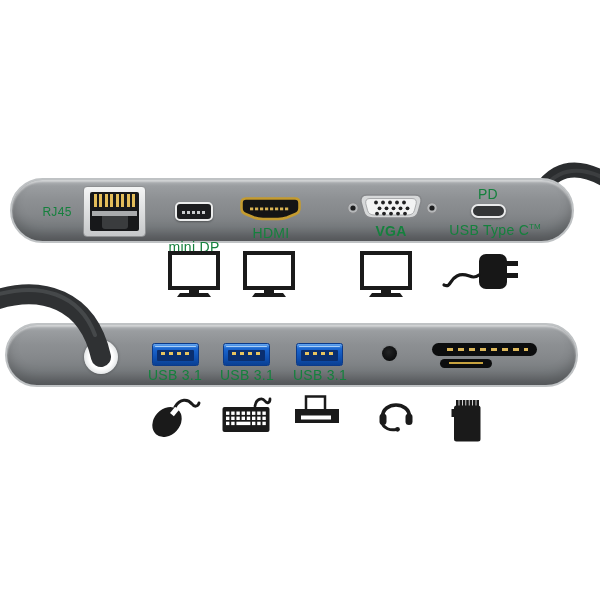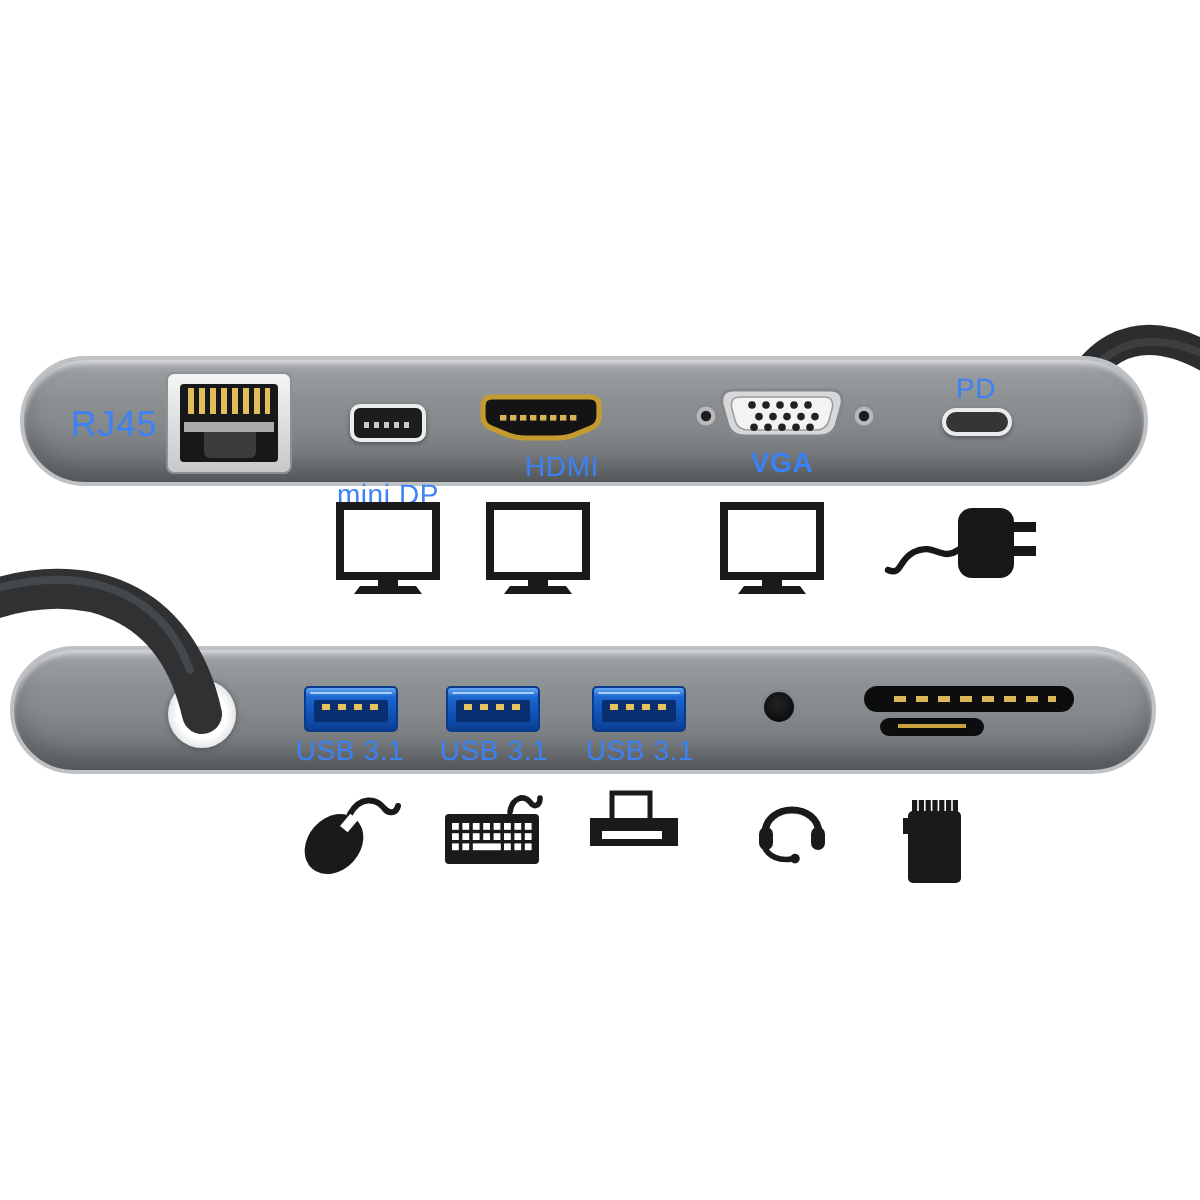--- a/index.html
+++ b/index.html
@@ -17,25 +17,25 @@
     box-shadow:inset 0 2px 2px rgba(255,255,255,.45), inset 0 -8px 12px rgba(0,0,0,.20);
   }
   #top-panel    { left:10px; top:178px; width:564px; height:65px; z-index:2; }
   #bottom-panel { left:5px;  top:323px; width:573px; height:64px; z-index:2; }
 
   .cable-svg { position:absolute; left:0; top:0; width:600px; height:600px; pointer-events:none; }
   #cable-top-svg { z-index:1; }
   #cable-bottom-svg { z-index:4; }
 
   
-  .plabel { position:absolute; z-index:3; color:#3b82f6; text-align:center;
+  .plabel { position:absolute; z-index:3; color:#15803d; text-align:center;
             font-weight:500; font-size:14px; line-height:14px; letter-spacing:.3px; }
-  #rj45-label   { left:29px;  top:205px; width:56px; font-size:18px; }
+  #rj45-label   { left:29px;  top:205px; width:56px; font-size:12px; }
   #minidp-label { left:159px; top:240px; width:70px; }
-  #hdmi-label   { left:246px; top:226px; width:70px; }
+  #hdmi-label   { left:236px; top:226px; width:70px; }
   #vga-label    { left:356px; top:224px; width:70px;font-weight:bold; }
   #pd-label     { left:468px; top:187px; width:40px; }
   #usbc-label   { left:434px; top:220px; width:122px; }
   #usbc-label sup { font-size:8px; letter-spacing:0; }
   .usb31-label  { top:368px; width:62px; font-size:14px; }
 
   
   #rj45-port { left:83px; top:186px; width:63px; height:51px; z-index:3;
     background:linear-gradient(180deg,#f4f5f5,#c6c8ca); border:1.5px solid #8e9092; border-radius:4px; }
   .rj45-inner { position:absolute; inset:5px 6px; background:#17181a; border-radius:2px; }
@@ -144,20 +144,23 @@
         <circle cx="44" cy="25.6" r="1.9"></circle>
         <circle cx="51" cy="25.6" r="1.9"></circle>
         <circle cx="58" cy="25.6" r="1.9"></circle>
         <circle cx="65" cy="25.6" r="1.9"></circle>
     </g>
   </svg>
   <div id="vga-label" class="plabel">VGA</div>
 
   <div id="pd-label" class="plabel">PD</div>
   <div id="usbc-port" class="abs"></div>
+  <div id="usbc-label" class="plabel">
+    <span>USB Type C</span><sup>TM</sup>
+  </div>
 
   <svg class="icon-wrap" style="left:167px; top:251px;" width="54" height="48" viewBox="0 0 54 48">
     <rect x="3" y="2" width="48" height="35" fill="#fff" stroke="#1a1a1a" stroke-width="4"></rect>
     <rect x="22" y="37" width="10" height="5" fill="#1a1a1a"></rect>
     <path d="M 13 42 H 41 L 44 46 H 10 Z" fill="#1a1a1a"></path>
   </svg>
   <svg class="icon-wrap" style="left:242px; top:251px;" width="54" height="48" viewBox="0 0 54 48">
     <rect x="3" y="2" width="48" height="35" fill="#fff" stroke="#1a1a1a" stroke-width="4"></rect>
     <rect x="22" y="37" width="10" height="5" fill="#1a1a1a"></rect>
     <path d="M 13 42 H 41 L 44 46 H 10 Z" fill="#1a1a1a"></path>

